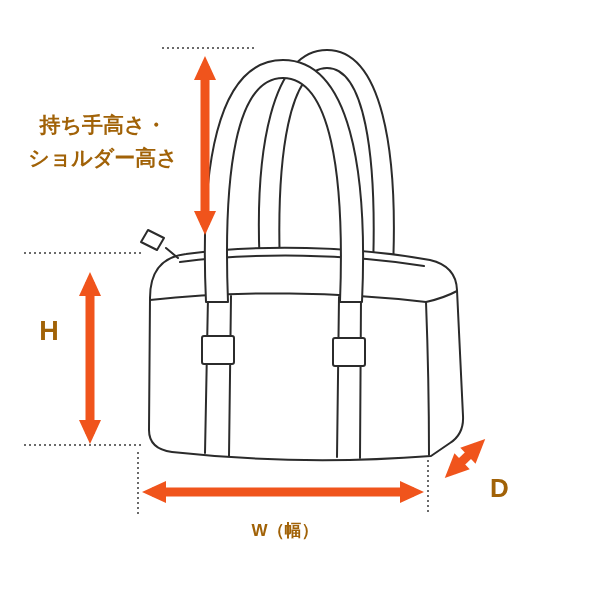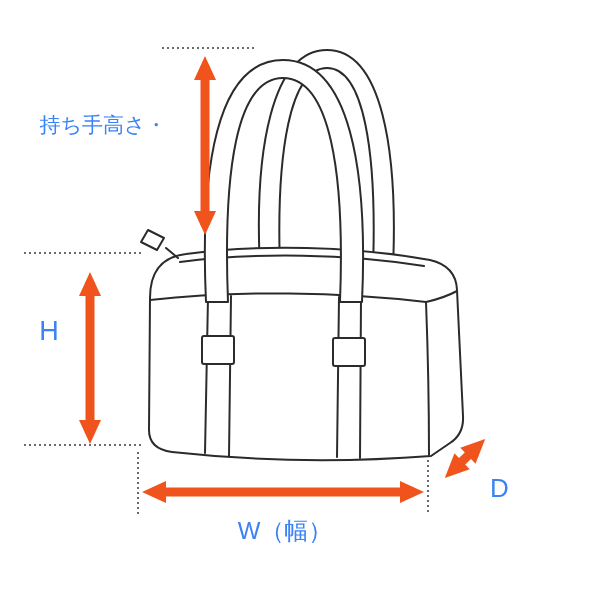--- a/index.html
+++ b/index.html
@@ -1,25 +1,25 @@
 <!DOCTYPE html>
 <html><head>
 <meta charset="utf-8">
 <style>
   html,body{margin:0;padding:0;background:#ffffff;}
   .canvas{
     position:relative;width:600px;height:600px;background:#ffffff;overflow:hidden;
     font-family:"Liberation Sans","DejaVu Sans",sans-serif;
   }
   .canvas svg{position:absolute;left:0;top:0;}
-  .label{position:absolute;color:#3b82f6;font-weight:400;text-align:center;}
+  .label{position:absolute;color:#a16207;font-weight:700;text-align:center;}
   .lbl-handle{left:14px;top:108px;width:178px;font-size:21px;line-height:33px;}
   .lbl-h{left:2px;top:314px;width:94px;font-size:23px;line-height:31px;}
   .lbl-h .sym{font-size:27px;line-height:34px;}
-  .lbl-w{left:200px;top:516px;width:170px;font-size:24px;line-height:30px;}
+  .lbl-w{left:200px;top:516px;width:170px;font-size:17px;line-height:30px;}
   .lbl-d{left:480px;top:472px;width:118px;font-size:21px;line-height:28px;text-align:left;}
   .lbl-d .sym{font-size:26px;line-height:32px;padding-left:10px;}
 </style>
 </head>
 <body>
 
 <div class="canvas">
 
   <svg width="600" height="600" viewBox="0 0 600 600">
     <defs>
@@ -61,20 +61,21 @@
     <g stroke="#F0541C" stroke-width="9" fill="none">
       <line x1="205" y1="66" x2="205" y2="225" marker-start="url(#ah)" marker-end="url(#ah)"></line>
       <line x1="90" y1="282" x2="90" y2="434" marker-start="url(#ah)" marker-end="url(#ah)"></line>
       <line x1="152" y1="492" x2="414" y2="492" marker-start="url(#ah)" marker-end="url(#ah)"></line>
       <line x1="452" y1="471" x2="478" y2="446" marker-start="url(#ah)" marker-end="url(#ah)"></line>
     </g>
   </svg>
 
   <div class="label lbl-handle">
     <div>持ち手高さ・</div>
+    <div>ショルダー高さ</div>
   </div>
 
   <div class="label lbl-h">
     <div class="sym">H</div>
   </div>
 
   <div class="label lbl-w">W（幅）</div>
 
   <div class="label lbl-d">
     <div class="sym">D</div>

